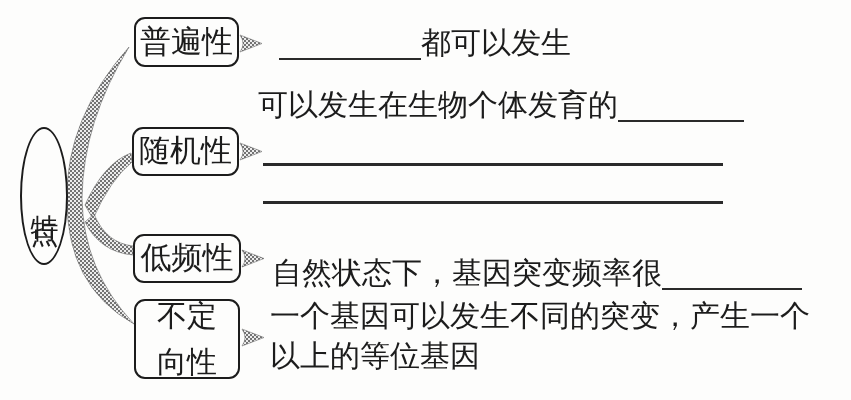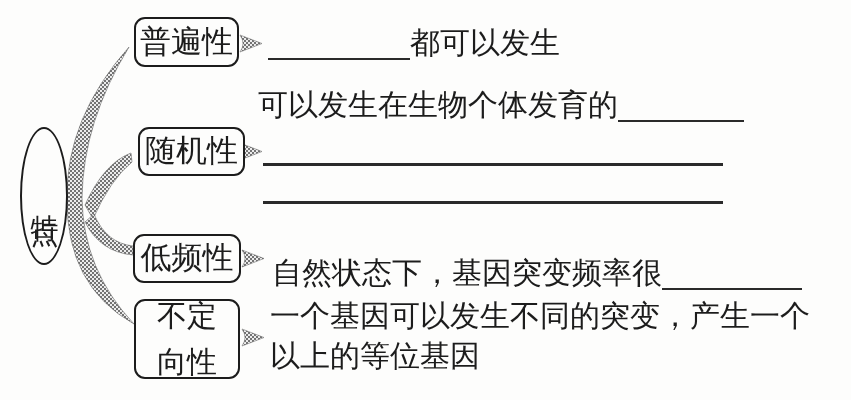--- a/index.html
+++ b/index.html
@@ -42,30 +42,30 @@
     background: #fdfdfc;
     display: flex;
     flex-direction: column;
     align-items: center;
     justify-content: center;
     font-size: 31px;
     line-height: 1.12;
     text-align: center;
   }
   .node-1 { left: 134px; top: 17px;  width: 105px; height: 50px; }
-  .node-2 { left: 138px; top: 127px; width: 107px; height: 49px; font-family: Liberation Serif, serif; }
+  .node-2 { left: 132px; top: 127px; width: 107px; height: 49px; font-family: Liberation Serif, serif; }
   .node-3 { left: 133px; top: 234px; width: 108px; height: 49px; justify-content: center; }
   .node-4 { left: 134px; top: 299px; width: 106px; height: 80px; font-size: 30px; gap: 12px; }
   .row {
     position: absolute;
     white-space: nowrap;
     font-size: 30px;
     line-height: 34px;
   }
-  .row-1 { left: 268px; top: 26px; }
+  .row-1 { left: 279px; top: 26px; }
   .row-2 { left: 258px; top: 88px; }
   .row-5 { left: 272px; top: 232px; margin-top: 24px; }
   .row-6 { left: 270px; top: 296px; line-height: 40px; white-space: normal; width: 545px; }
   .blank {
     display: inline-block;
     border-bottom: 2px solid #2a2a2a;
     height: 32px;
     vertical-align: bottom;
   }
   .blank-1 { width: 142px; }

